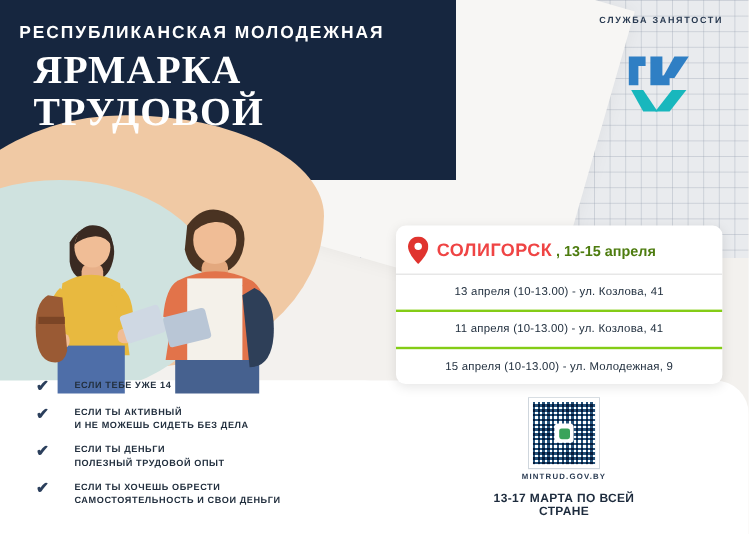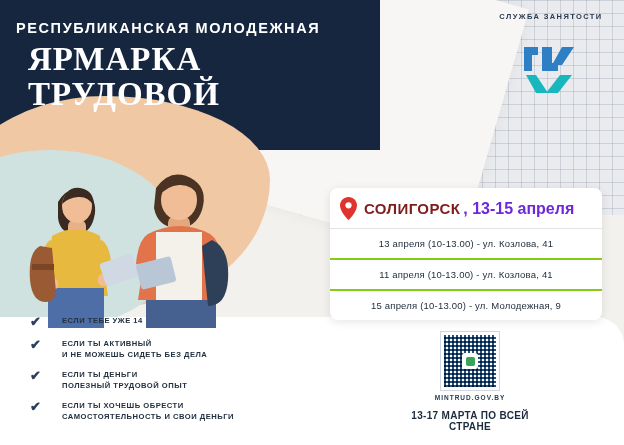--- a/index.html
+++ b/index.html
@@ -177,27 +177,27 @@
   }
   .pin {
     position: relative;
     width: 17px; height: 23px;
     flex: 0 0 17px;
     margin-right: 7px;
   }
   .card-city {
     font-size: 15px;
     font-weight: bold;
-    color: #7f1d1d;
+    color: #ef4444;
     letter-spacing: 0.4px;
   }
   .card-dates {
-    font-size: 16px;
-    font-weight: bold;
-    color: #6d28d9;
+    font-size: 12px;
+    font-weight: bold;
+    color: #4d7c0f;
     margin-left: 3px;
   }
   .card-row {
     font-size: 9.5px;
     color: #22303f;
     text-align: center;
     padding: 9px 6px;
     border-bottom: 2px solid #84cc16;
     letter-spacing: 0.2px;
   }

